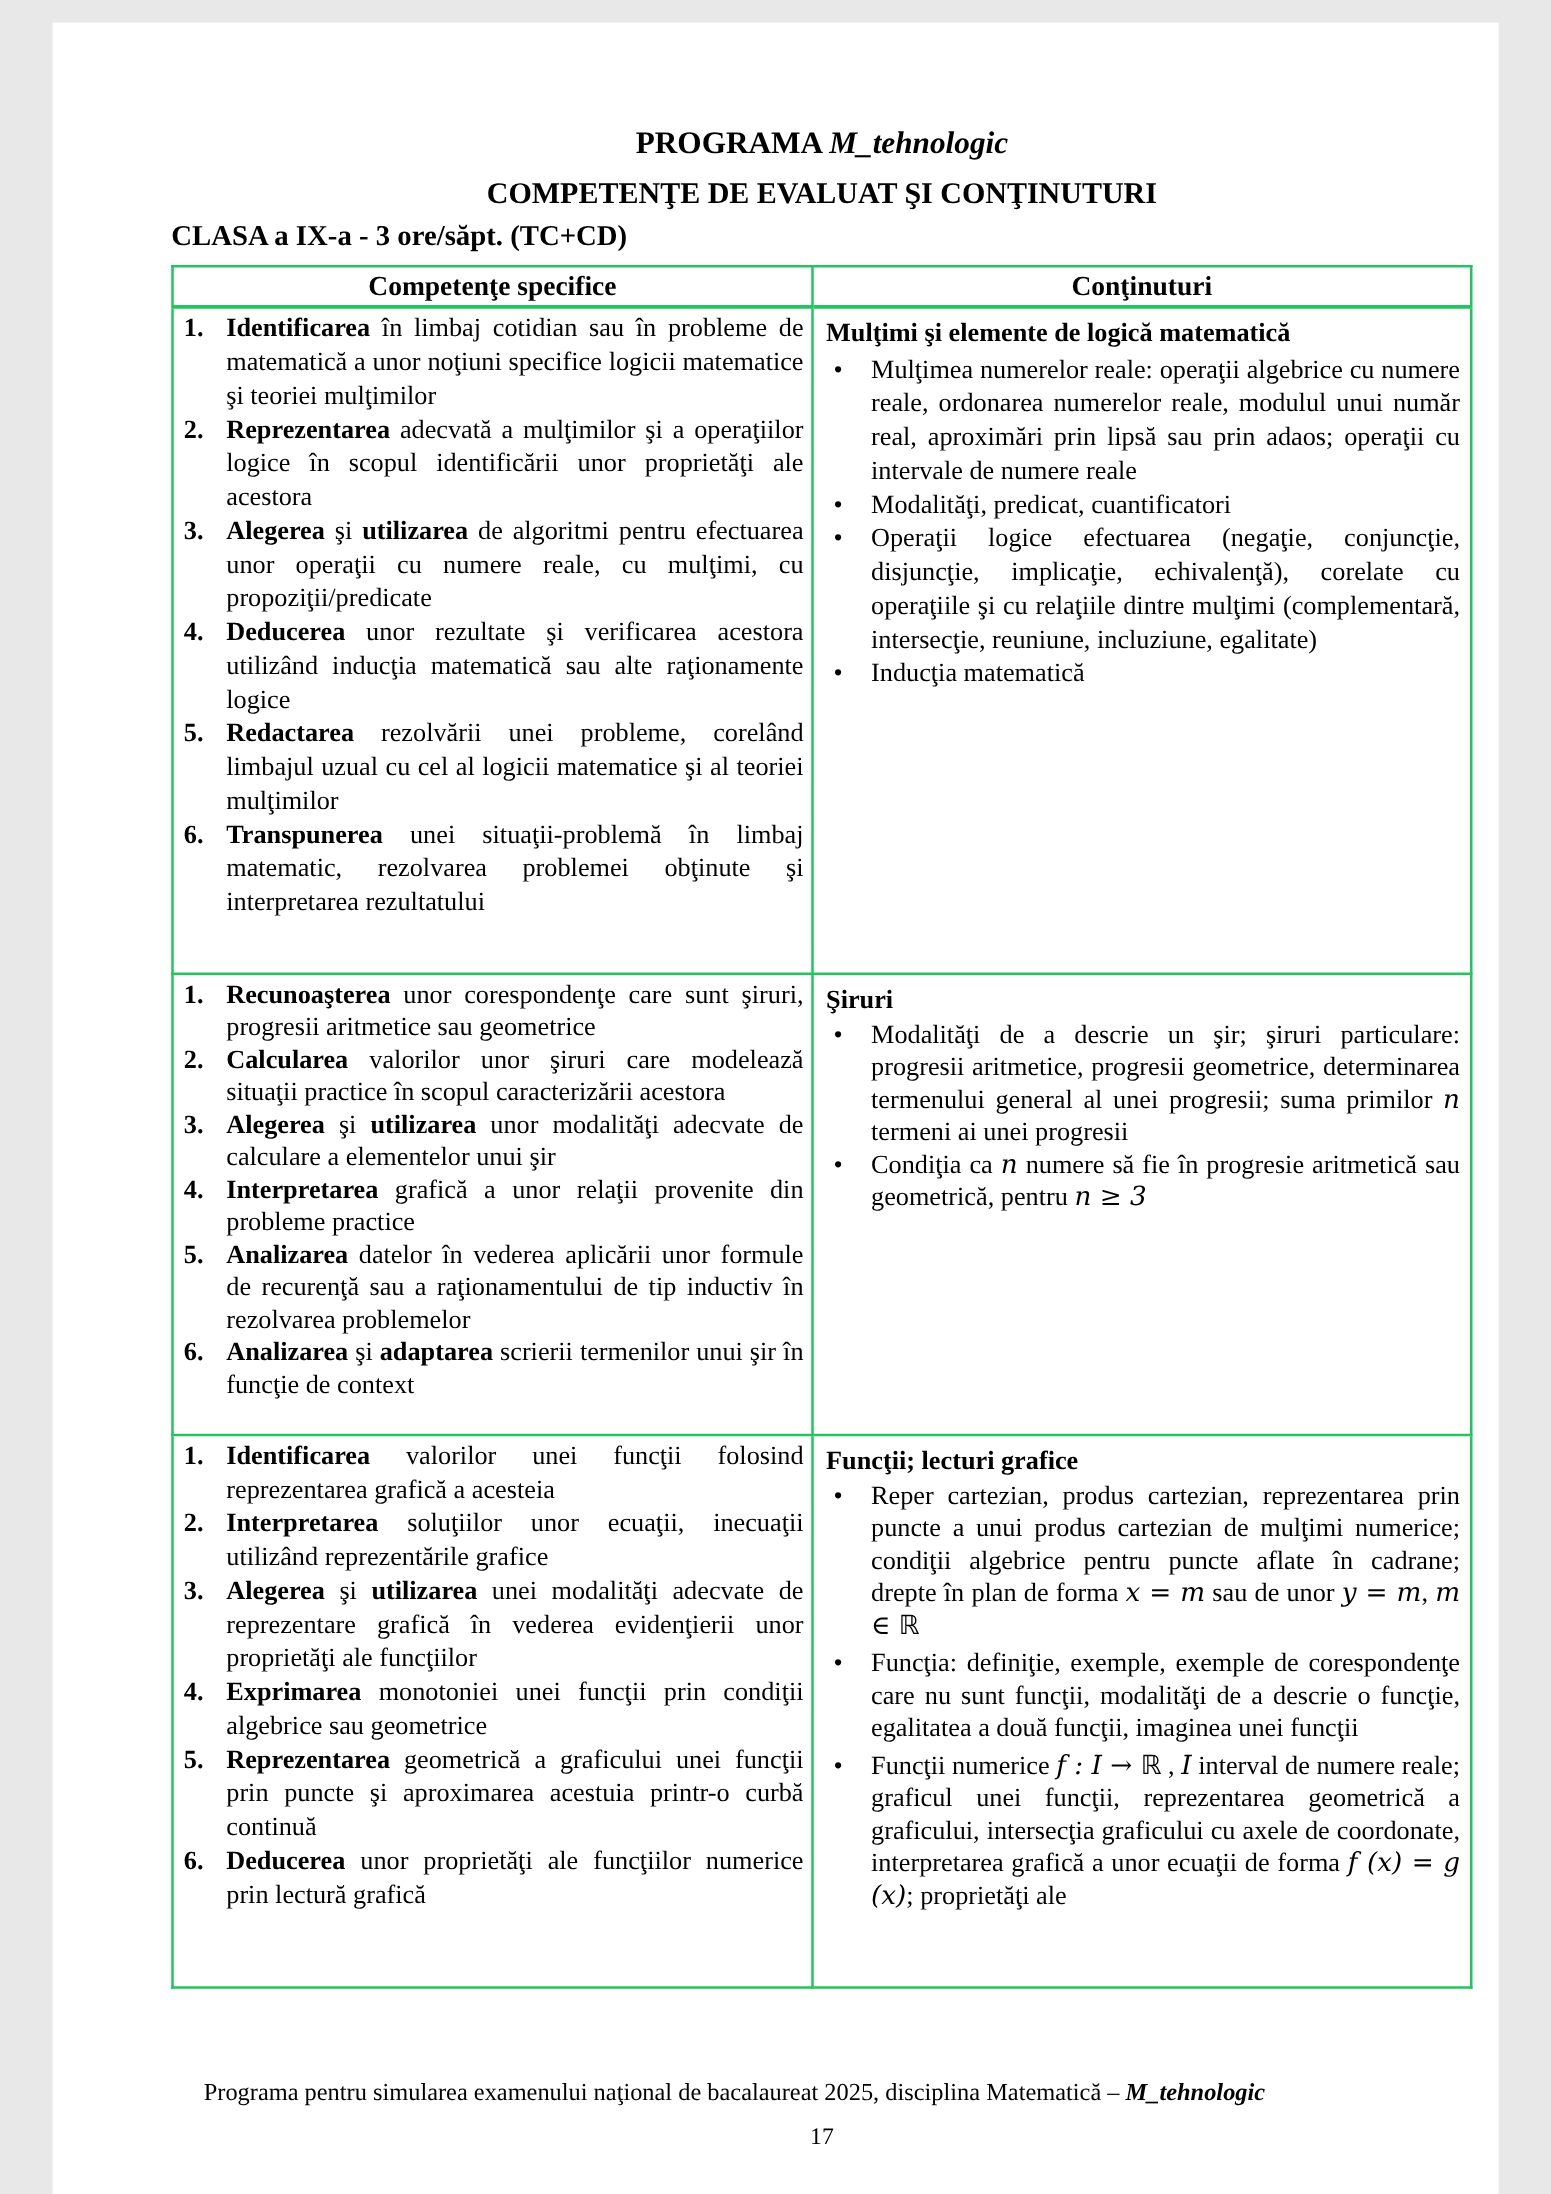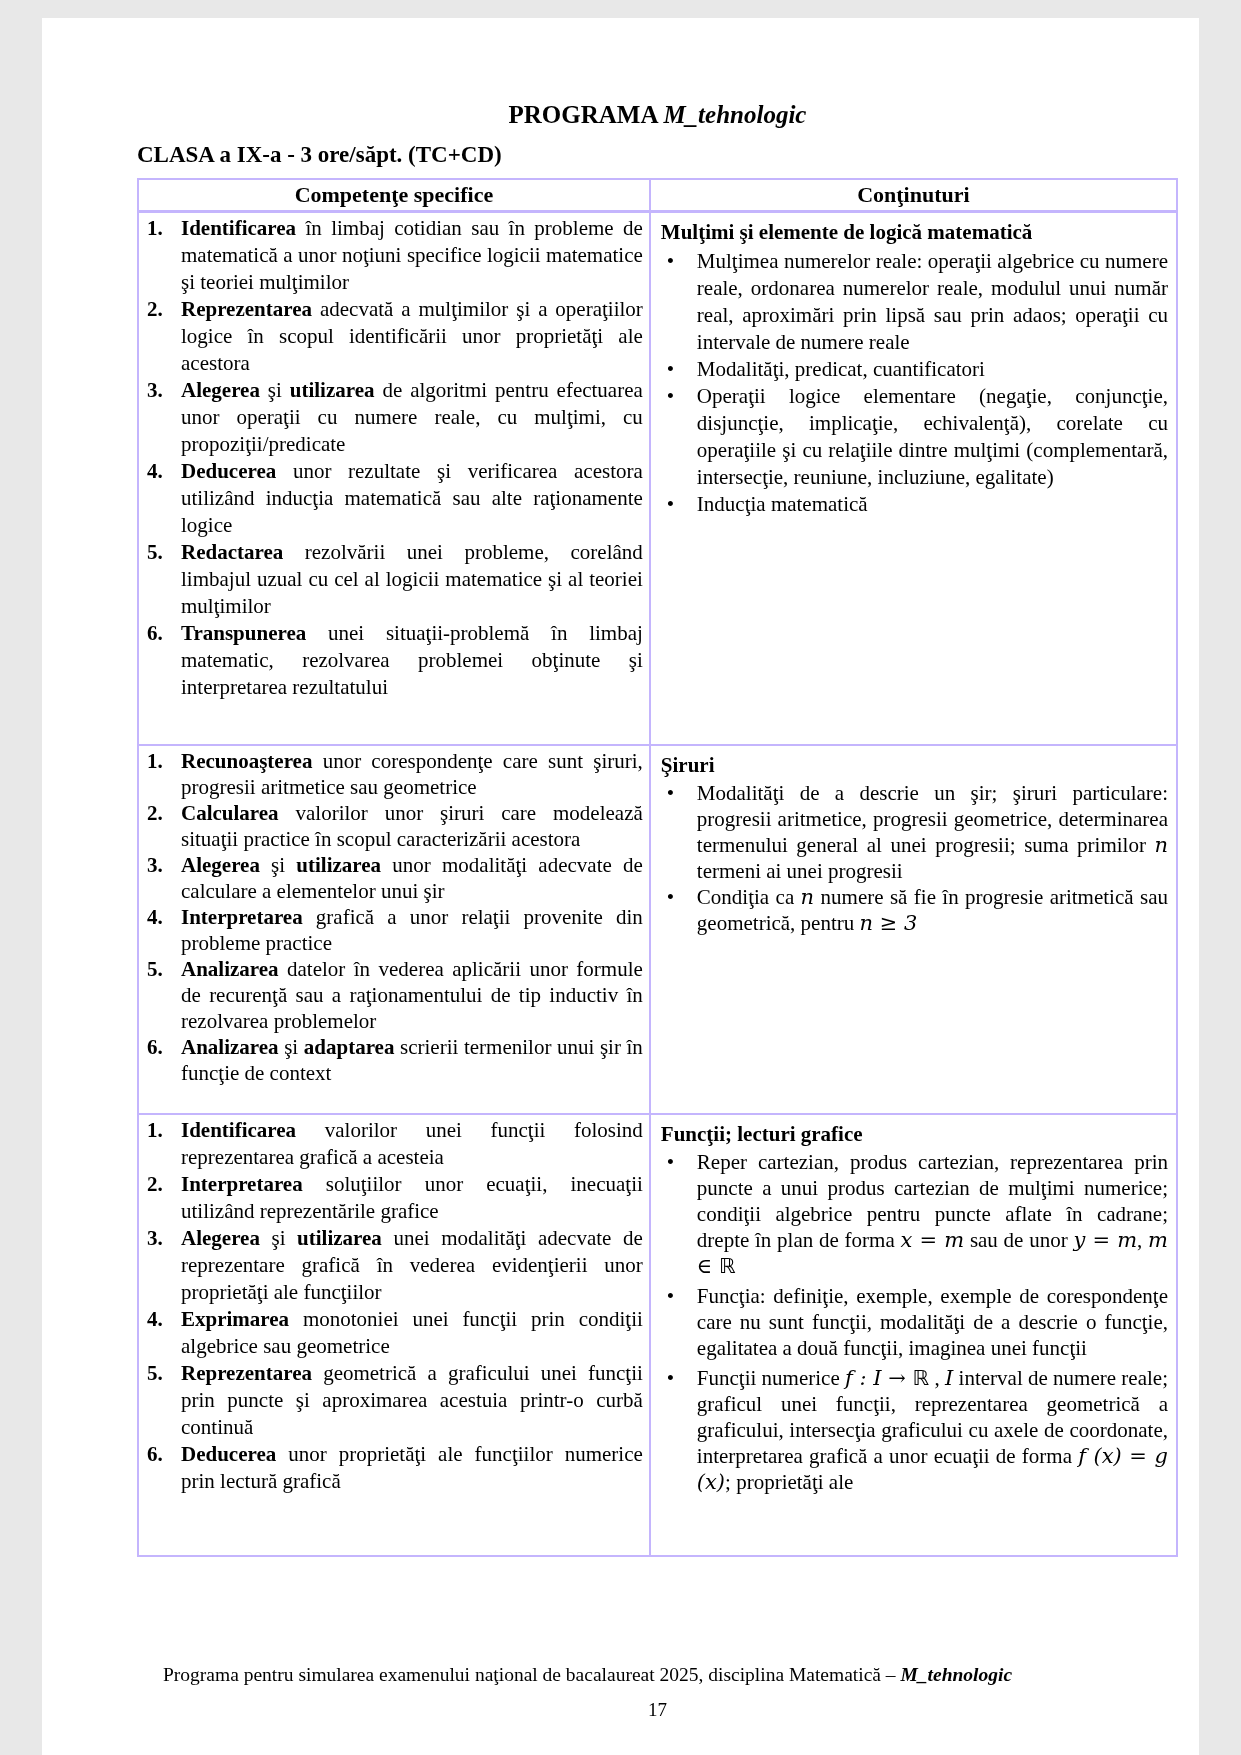--- a/index.html
+++ b/index.html
@@ -8,21 +8,21 @@
     font-family:"Liberation Serif", serif;color:#000000;overflow:hidden;
     margin:18px auto;
   }
   .content{margin-left:95px;width:1041px;padding-top:82px;}
   .doc-title{text-align:center;font-size:25px;line-height:29px;margin:0 0 12px 0;font-weight:700;}
   .subtitle{font-size:22px;font-weight:700;line-height:30px;text-align:justify;margin:0 0 8px 0;}
   .heading2{text-align:center;font-size:24px;line-height:28px;font-weight:700;margin:0 0 6px 0;}
   .heading3{font-size:23px;line-height:27px;font-weight:700;margin:0 0 10px 0;}
 
   table.curr{border-collapse:collapse;width:100%;font-size:21px;table-layout:fixed;}
-  table.curr th, table.curr td{border:2px solid #c4b5fd;}
+  table.curr th, table.curr td{border:2px solid #22c55e;}
   table.curr th{font-size:22px;font-weight:700;height:28px;line-height:26px;padding:1px 4px;border-bottom-width:3px;}
   table.curr td{vertical-align:top;padding:2px 6px;}
   .cell-left{width:48.3%;}
   .cell-right{padding-left:10px !important;padding-right:8px !important;}
   .cellwrap{overflow:hidden;}
   .r0 .cellwrap{height:527px}
   .r1 .cellwrap{height:363px}
   .r2 .cellwrap{height:436px}
   .r0{line-height:27px}
   .r1{line-height:26px}
@@ -45,20 +45,21 @@
 
   .footer{position:absolute;left:121px;top:1645px;font-size:19.5px;line-height:24px;}
   .pagenum{position:absolute;left:95px;width:1041px;top:1681px;text-align:center;font-size:19px;}
 </style>
 </head>
 <body>
 
 <div class="page">
   <div class="content">
     <div class="doc-title"><span class="f-b">PROGRAMA </span><span class="f-bi">M_tehnologic</span></div>
+    <div class="heading2">COMPETENŢE DE EVALUAT ŞI CONŢINUTURI</div>
     <div class="heading3">CLASA a IX-a - 3 ore/săpt. (TC+CD)</div>
 
     <table class="curr">
       <thead>
         <tr>
           <th class="cell-left">Competenţe specifice</th>
           <th>Conţinuturi</th>
         </tr>
       </thead>
       <tbody id="curriculum-body">
@@ -97,21 +98,21 @@
                 <div class="bullet">
                   <span class="dot">•</span>
                   <div class="txt"><span>Mulţimea numerelor reale: operaţii algebrice cu numere reale, ordonarea numerelor reale, modulul unui număr real, aproximări prin lipsă sau prin adaos; operaţii cu intervale de numere reale</span></div>
                 </div>
                 <div class="bullet">
                   <span class="dot">•</span>
                   <div class="txt"><span>Modalităţi, predicat, cuantificatori</span></div>
                 </div>
                 <div class="bullet">
                   <span class="dot">•</span>
-                  <div class="txt"><span>Operaţii logice elementare (negaţie, conjuncţie, disjuncţie, implicaţie, echivalenţă), corelate cu operaţiile şi cu relaţiile dintre mulţimi (complementară, intersecţie, reuniune, incluziune, egalitate)</span></div>
+                  <div class="txt"><span>Operaţii logice efectuarea (negaţie, conjuncţie, disjuncţie, implicaţie, echivalenţă), corelate cu operaţiile şi cu relaţiile dintre mulţimi (complementară, intersecţie, reuniune, incluziune, egalitate)</span></div>
                 </div>
                 <div class="bullet">
                   <span class="dot">•</span>
                   <div class="txt"><span>Inducţia matematică</span></div>
                 </div>
               </div>
             </td>
           </tr>
           <tr class="row r1">
             <td class="cell cell-left">

